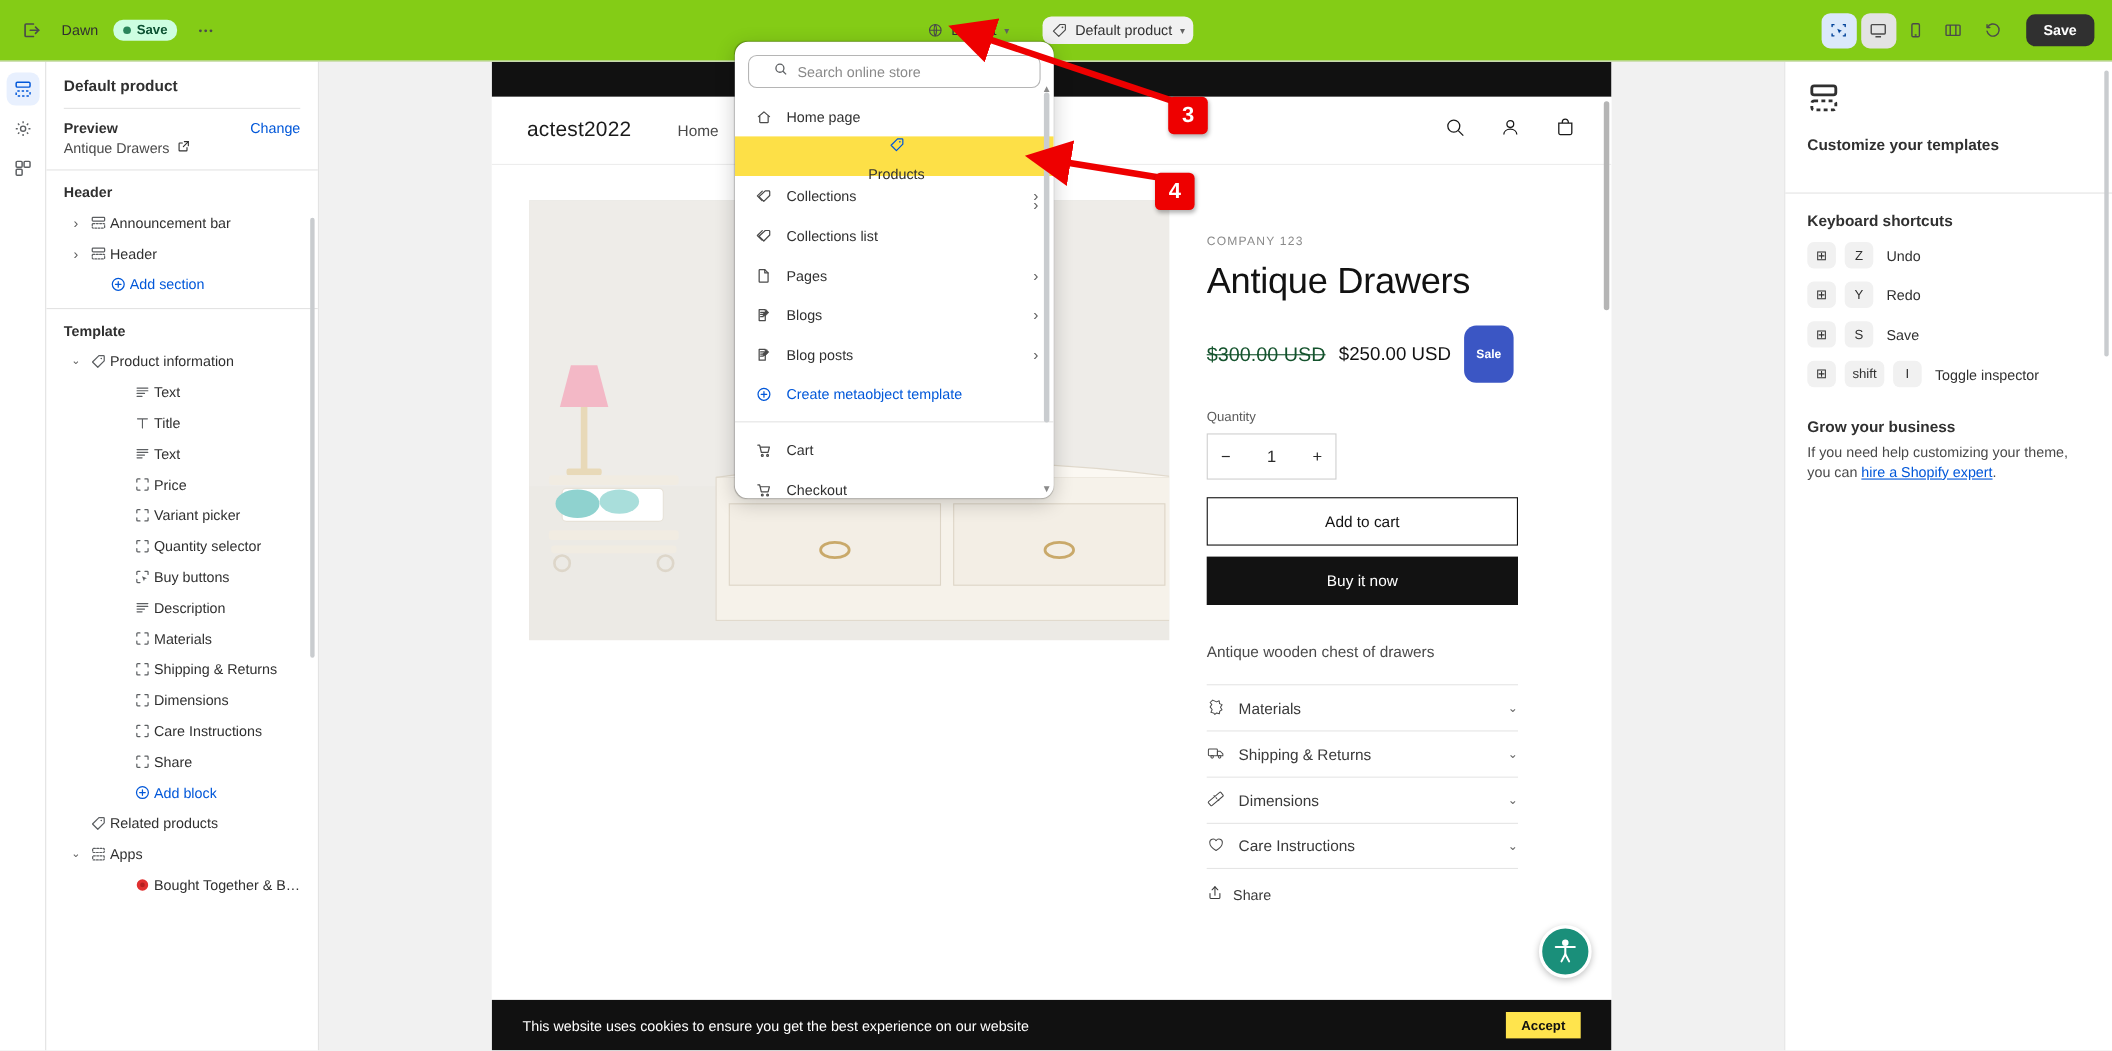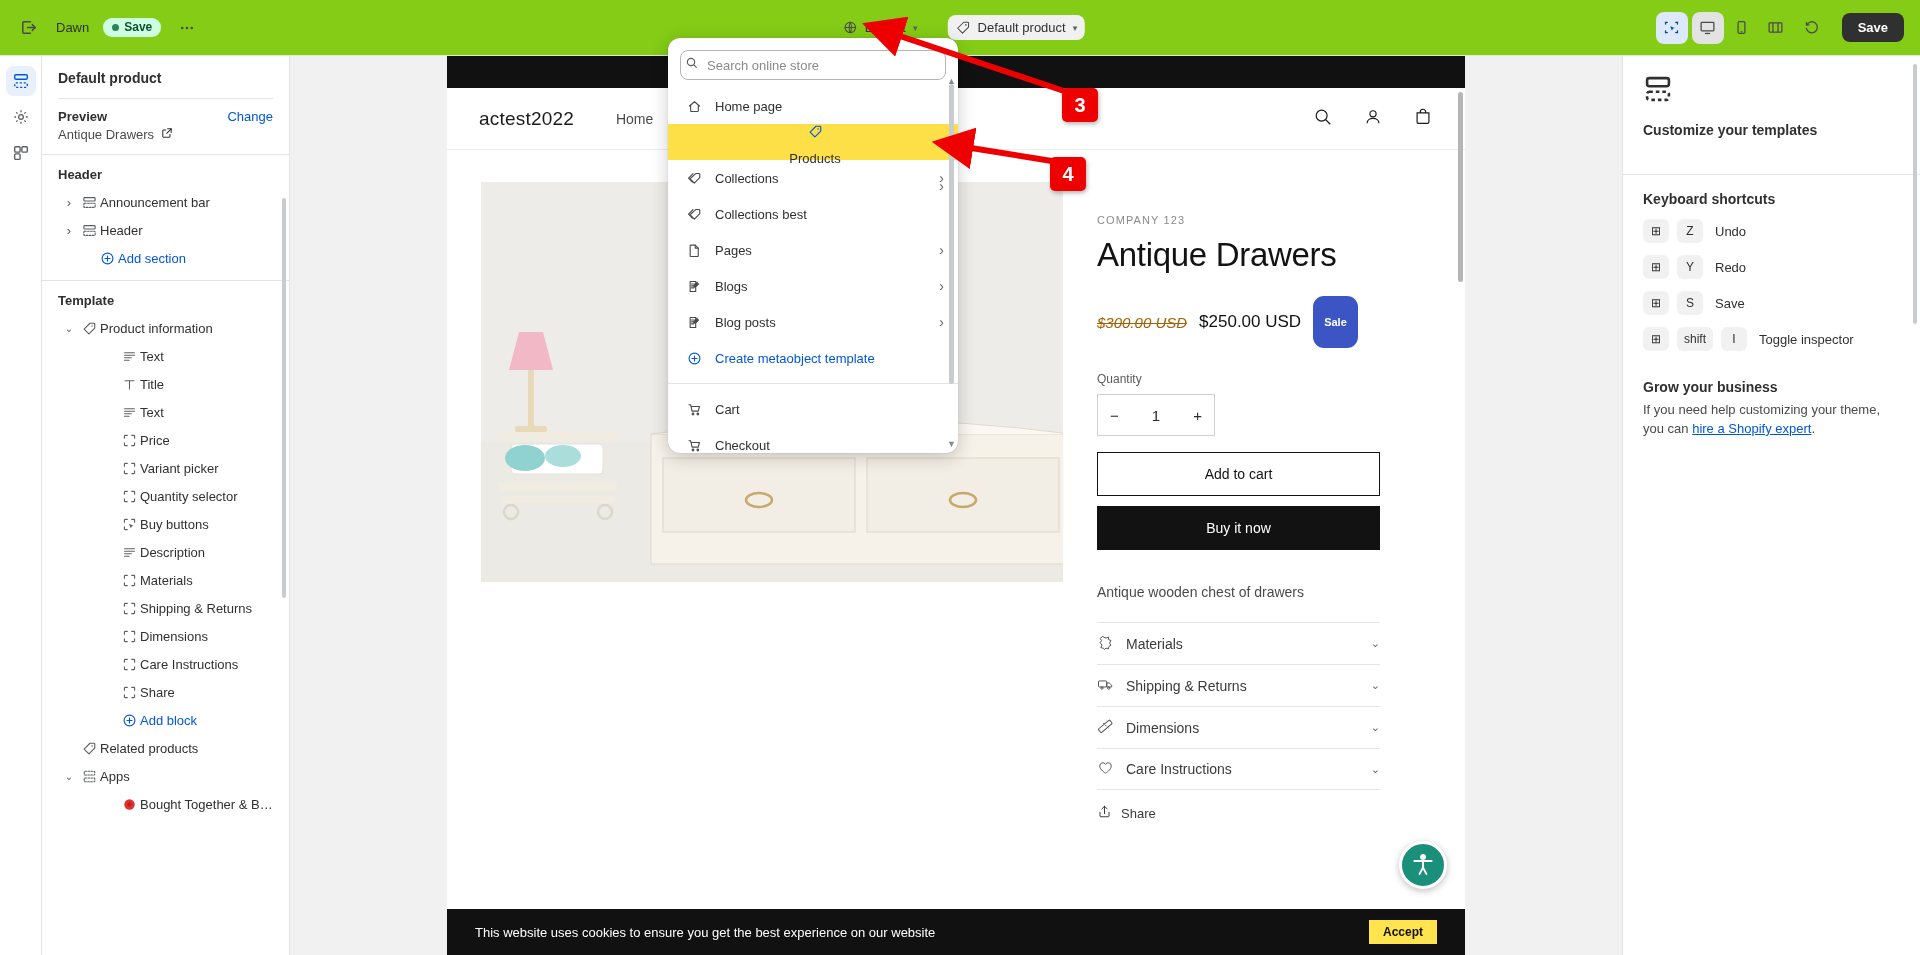--- a/index.html
+++ b/index.html
@@ -121,21 +121,21 @@
   .store-icons { margin-left: auto; display: flex; gap: 30px; color: #1a1a1a; }
 
   .product-area { display: flex; padding: 32px 34px 0 34px; gap: 34px; }
   .p-image {
     width: 582px; height: 400px; background: #e8e6e1; position: relative; overflow: hidden;
   }
   .p-info { flex: 1; padding-top: 32px; }
   .p-vendor { font-size: 11px; letter-spacing: 1.1px; color: #8a8a8a; text-transform: uppercase; }
   .p-title { font-size: 33px; font-weight: 400; color: #121212; margin-top: 10px; letter-spacing: -.3px;}
   .p-prices { margin-top: 22px; display: flex; align-items: center; gap: 12px; }
-  .p-old { font-size: 15px; color: #a16207; text-decoration: line-through; font-style: italic; }
+  .p-old { font-size: 18px; color: #14532d; text-decoration: line-through; }
   .p-new { font-size: 17px; color: #121212; }
   .p-sale { background: #3b56c4; color: #fff; font-size: 11px; font-weight: 700; border-radius: 11px; padding: 20px 11px; }
   .p-qlabel { font-size: 12px; color: #5a5a5a; margin-top: 24px; }
   .qty {
     margin-top: 8px; width: 118px; height: 42px; border: 1px solid #cfcfcf;
     display: flex; align-items: center; justify-content: space-between; padding: 0 12px;
     font-size: 14px; color: #2a2a2a;
   }
   .qty span { cursor: pointer; font-size: 15px; }
   .btn-cart, .btn-buy {
@@ -174,21 +174,21 @@
   }
 
   
   .dropdown {
     position: absolute; top: 38px; left: 668px; width: 290px; height: 415px;
     background: #fff; border-radius: 12px; box-shadow: 0 4px 18px rgba(0,0,0,.20), 0 0 1px rgba(0,0,0,.28);
     z-index: 60; overflow: hidden; padding-top: 10px;
   }
   .dd-search {
     margin: 2px 12px 8px 12px; height: 30px; border: 1px solid #b5b5b5; border-radius: 8px;
-    display: flex; align-items: center; gap: 8px; padding: 0 4px;
+    display: flex; align-items: center; gap: 8px; padding: 0 22px;
   }
   .dd-search input {
     border: none; outline: none; font-size: 13px; color: #303030; width: 100%;
     font-family: "Liberation Sans", sans-serif; background: transparent;
   }
   .dd-search input::placeholder { color: #8a8a8a; }
   .dd-list { overflow: hidden; }
   .dd-item {
     height: 36px; display: flex; align-items: center; gap: 12px;
     padding: 0 14px 0 18px; font-size: 13px; color: #303030; cursor: pointer;
@@ -794,21 +794,21 @@
           <span>Collections</span>
           <span class="dd-arrow" style="font-size: 14px;">›</span>
         </div>
         <div class="dd-item">
           <span class="dd-ico">
             <svg width="15" height="15" viewBox="0 0 20 20" fill="none" stroke="currentColor" stroke-width="1.5" stroke-linecap="round" stroke-linejoin="round">
               <path d="M11.6 3.4H16a1 1 0 0 1 1 1v4.5l-7.2 7.2-5.8-5.8 7.6-6.9z"></path>
               <path d="M8 3.6L2 9.4l5.6 5.6"></path>
             </svg>
           </span>
-          <span>Collections best</span>
+          <span>Collections list</span>
         </div>
         <div class="dd-item">
           <span class="dd-ico">
             <svg width="15" height="15" viewBox="0 0 20 20" fill="none" stroke="currentColor" stroke-width="1.5" stroke-linecap="round" stroke-linejoin="round">
               <path d="M5 2.8h6l4 4v10.4a.8.8 0 0 1-.8.8H5a.8.8 0 0 1-.8-.8V3.6a.8.8 0 0 1 .8-.8z"></path>
               <path d="M11 2.8v4h4"></path>
             </svg>
           </span>
           <span>Pages</span>
           <span class="dd-arrow" style="font-size: 14px;">›</span>

